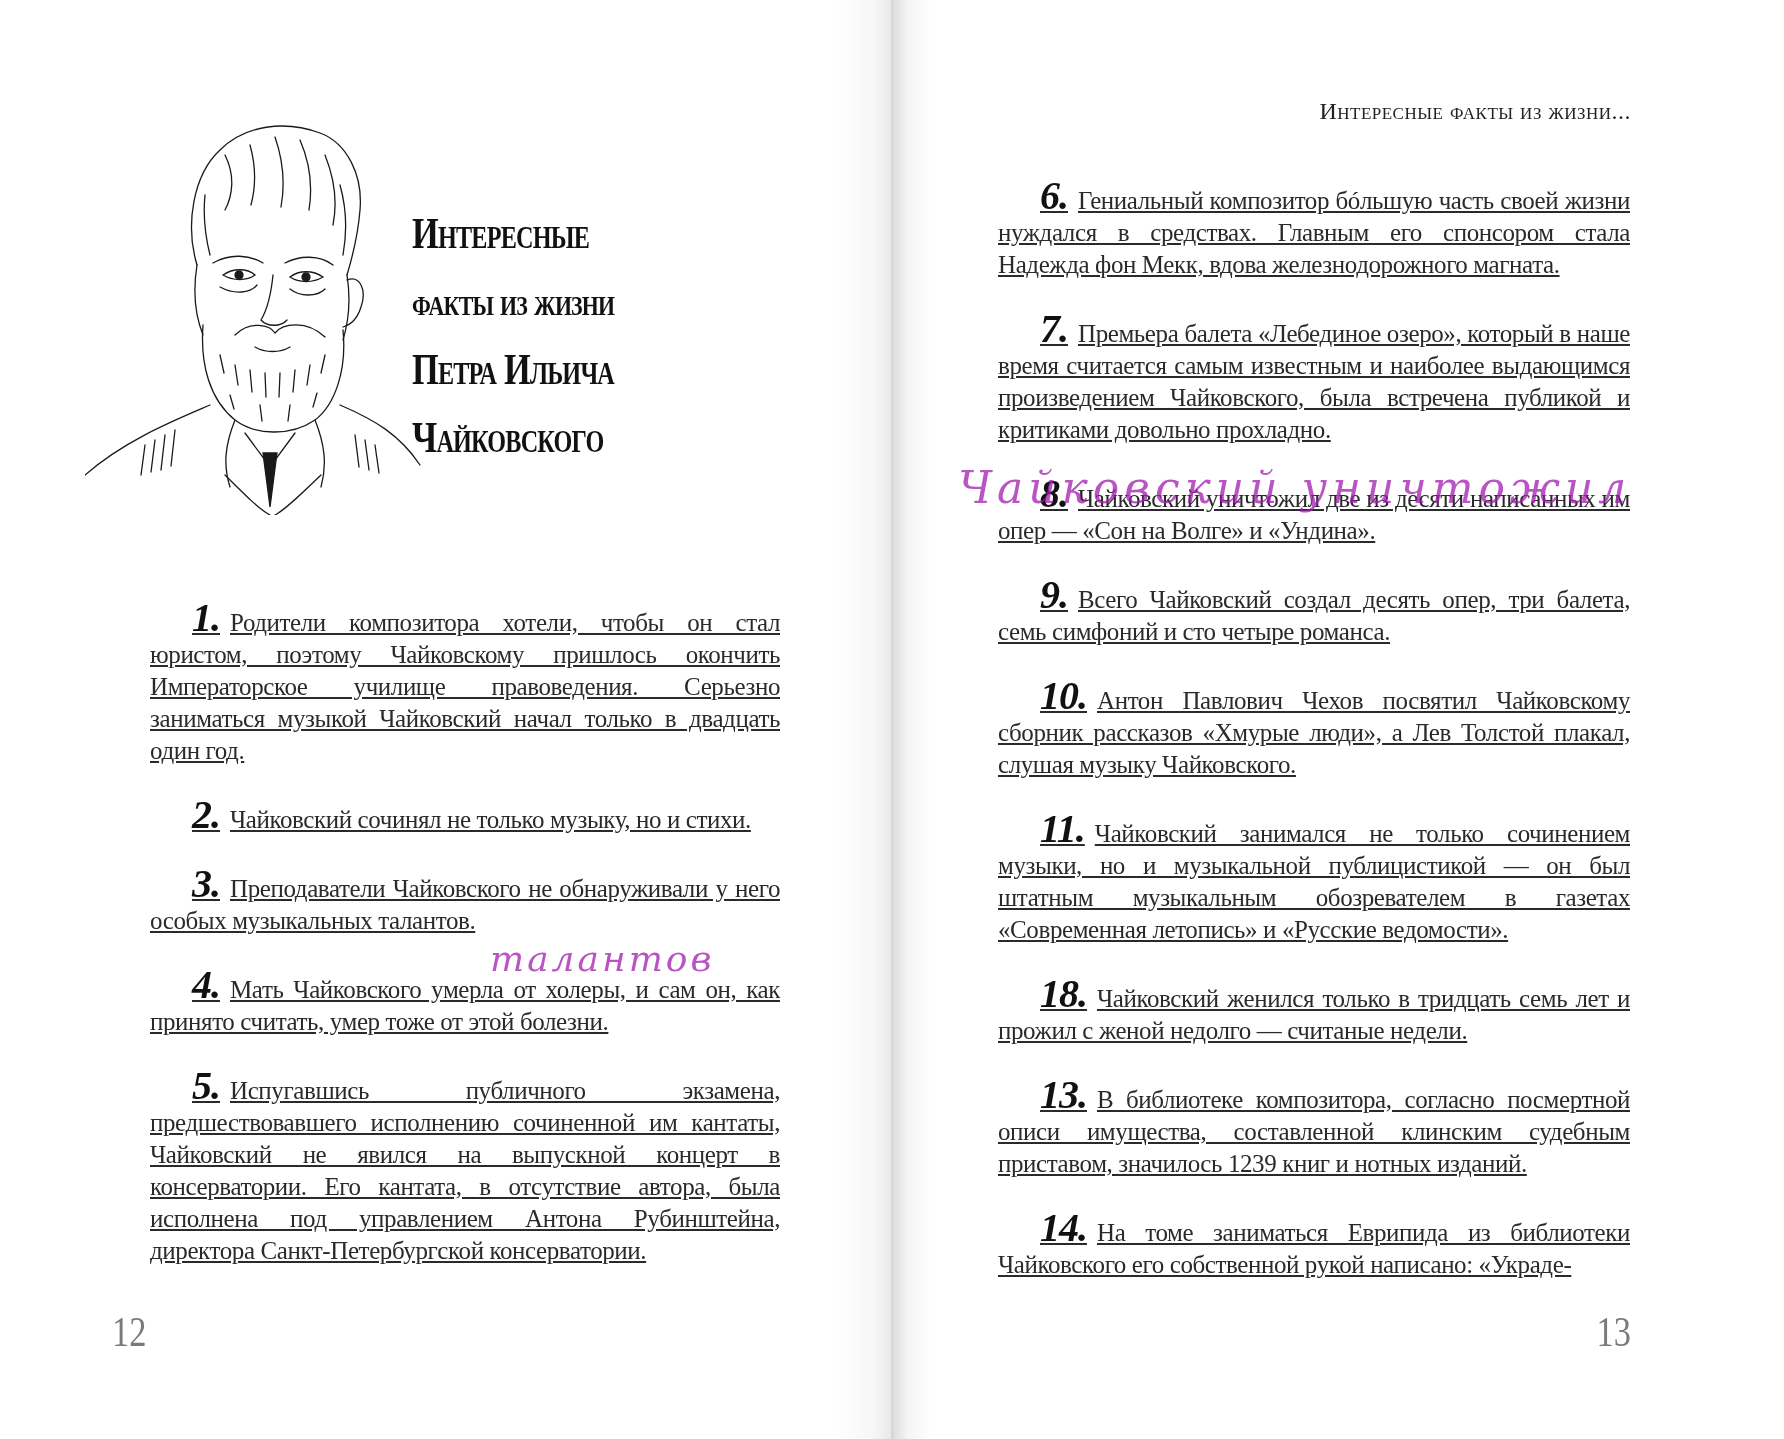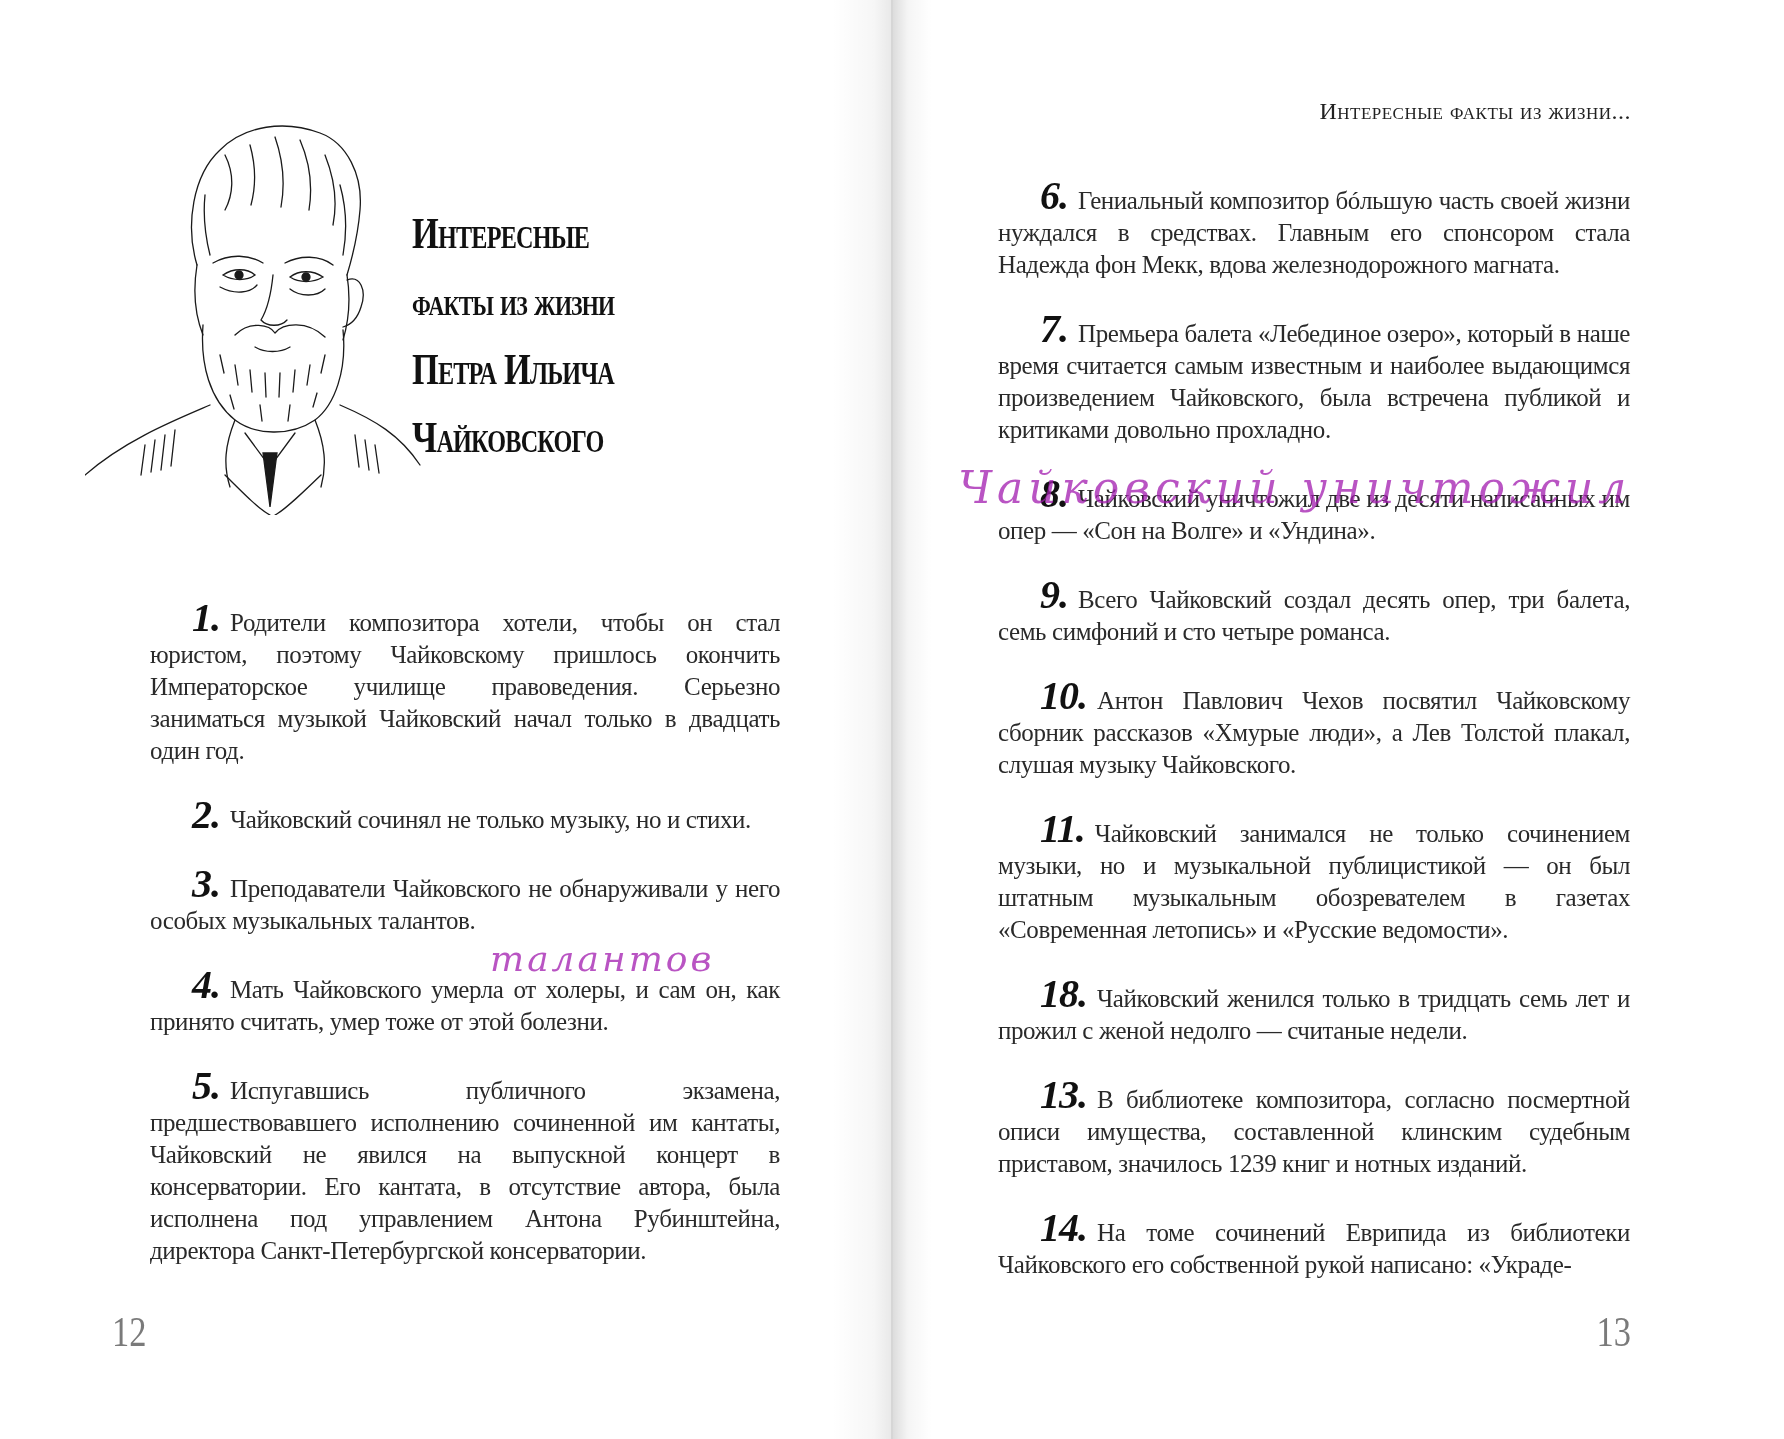--- a/index.html
+++ b/index.html
@@ -17,21 +17,21 @@
   .portrait { position: absolute; left: 85px; top: 115px; width: 340px; height: 400px; }
   .title { position: absolute; left: 412px; top: 200px; width: 320px;
     font-family: "Liberation Serif", serif; font-variant: small-caps; font-weight: bold;
     font-size: 44px; line-height: 68px; color: #111; letter-spacing: -1px;
     transform: scaleX(0.78); transform-origin: left top; }
   .title .line { display: block; white-space: nowrap; }
 
   .body-left { position: absolute; left: 150px; top: 602px; width: 640px; }
   .body-right { position: absolute; left: 998px; top: 180px; width: 642px; }
   .fact { font-size: 25px; line-height: 32px; text-align: justify; text-indent: 42px;
-    margin: 0 10px 32px 0; color: #2a2a2a; letter-spacing: -0.4px; }
+    margin: 0 10px 32px 0; color: #2a2a2a; letter-spacing: -0.4px; text-decoration: underline; }
   .fact .num { font-weight: bold; font-style: italic; font-size: 40px; color: #111;
     margin-right: 10px; letter-spacing: -1px; }
 
   .running-head { position: absolute; right: 144px; top: 98px; font-size: 24px;
     font-variant: small-caps; color: #222; letter-spacing: 0.5px; }
   .page-number { position: absolute; top: 1308px; font-size: 42px; color: #7a7a7a;
     transform: scaleX(0.82); }
   .page-number.left { left: 112px; transform-origin: left top; }
   .page-number.right { right: 144px; transform-origin: right top; }
 
@@ -137,17 +137,17 @@
   <p class="fact">
     <span class="num">11.</span><span>Чайковский занимался не только сочинением музыки, но и музыкальной публицистикой — он был штатным музыкальным обозревателем в газетах «Современная летопись» и «Русские ведомости».</span>
   </p>
   <p class="fact">
     <span class="num">18.</span><span>Чайковский женился только в тридцать семь лет и прожил с женой недолго — считаные недели.</span>
   </p>
   <p class="fact tight">
     <span class="num">13.</span><span>В библиотеке композитора, согласно посмертной описи имущества, составленной клинским судебным приставом, значилось 1239 книг и нотных изданий.</span>
   </p>
   <p class="fact">
-    <span class="num">14.</span><span>На томе сочинений Еврипида из библиотеки Чайковского его собственной рукой написано: «Украде-</span>
+    <span class="num">14.</span><span>На томе заниматься Еврипида из библиотеки Чайковского его собственной рукой написано: «Украде-</span>
   </p>
 </div>
 
 <div class="handwriting hw-destroyed">Чайковский уничтожил</div>
 
 </body></html>

